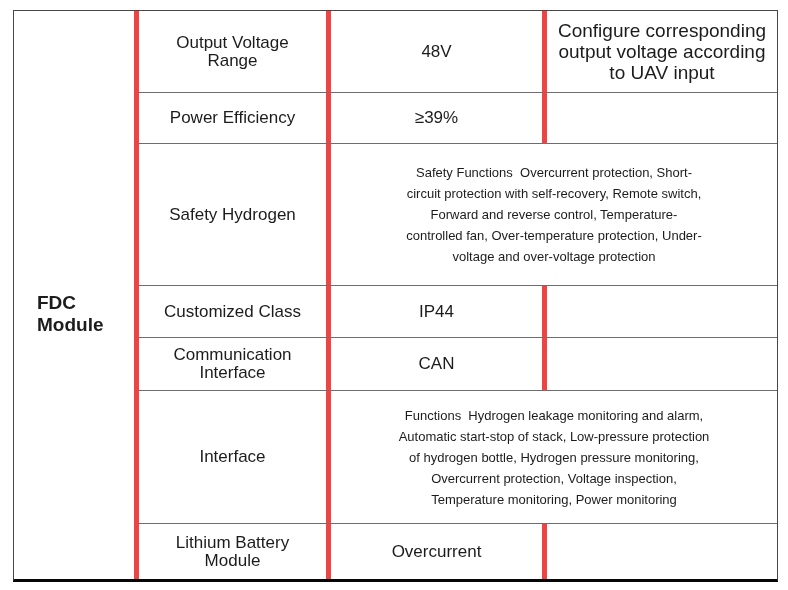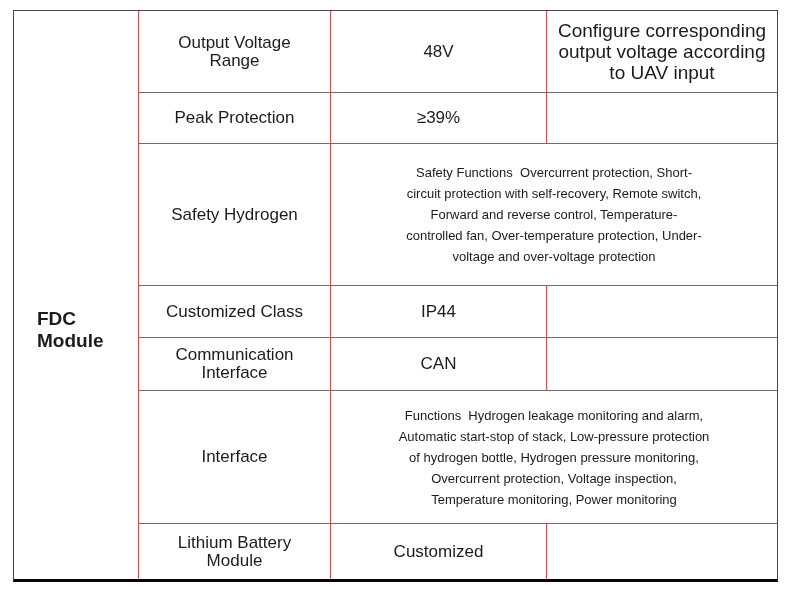--- a/index.html
+++ b/index.html
@@ -15,41 +15,41 @@
     position: absolute;
     left: 13px; top: 10px;
     border-collapse: separate;
     border-spacing: 0;
     table-layout: fixed;
     border: 1px solid #474747;
     border-bottom: 3px solid #060606;
   }
   td {
     box-sizing: border-box;
-    border-right: 1px solid #ef4444;
+    border-right: 5px solid #ef4444;
     border-bottom: 1px solid #6e6e6e;
     vertical-align: middle;
     text-align: center;
     white-space: pre-line;
     font-size: 17px;
     line-height: 1.04;
     padding: 2px 6px;
     overflow: hidden;
   }
   td.no-right { border-right: none; }
   td.no-bottom { border-bottom: none; text-align: center; }
   td.module-cell {
     text-align: left;
     padding-left: 23px;
     border-bottom: none;
   }
   .module-text {
     display: inline-block;
     position: relative;
-    top: 26px;
+    top: 10px;
     font-weight: bold;
     font-size: 19px;
     line-height: 1.16;
     white-space: pre-line;
   }
   td.para-cell {
     font-size: 13px;
     line-height: 21px;
     padding: 4px 4px;
   }
@@ -76,21 +76,21 @@
 Module</span>
       </td>
       <td class="label-cell">Output Voltage
 Range</td>
       <td class="value-cell">48V</td>
       <td class="note-cell no-right">Configure corresponding
 output voltage according
 to UAV input</td>
     </tr>
     <tr style="height:51px">
-      <td class="label-cell">Peak Protection</td>
+      <td class="label-cell">Power Efficiency</td>
       <td class="value-cell">≥39%</td>
       <td class="note-cell no-right"></td>
     </tr>
     <tr style="height:142px">
       <td class="label-cell">Safety Hydrogen</td>
       <td class="para-cell no-right" colspan="2">Safety Functions&nbsp; Overcurrent protection, Short-
 circuit protection with self-recovery, Remote switch,
 Forward and reverse control, Temperature-
 controlled fan, Over-temperature protection, Under-
 voltage and over-voltage protection</td>
@@ -110,17 +110,17 @@
       <td class="label-cell">Interface</td>
       <td class="para-cell no-right" colspan="2">Functions&nbsp; Hydrogen leakage monitoring and alarm,
 Automatic start-stop of stack, Low-pressure protection
 of hydrogen bottle, Hydrogen pressure monitoring,
 Overcurrent protection, Voltage inspection,
 Temperature monitoring, Power monitoring</td>
     </tr>
     <tr style="height:55px">
       <td class="label-cell no-bottom">Lithium Battery
 Module</td>
-      <td class="value-cell no-bottom">Customized</td>
+      <td class="value-cell no-bottom">Overcurrent</td>
       <td class="note-cell no-right no-bottom"></td>
     </tr>
   </tbody>
 </table>
 
 </body></html>

